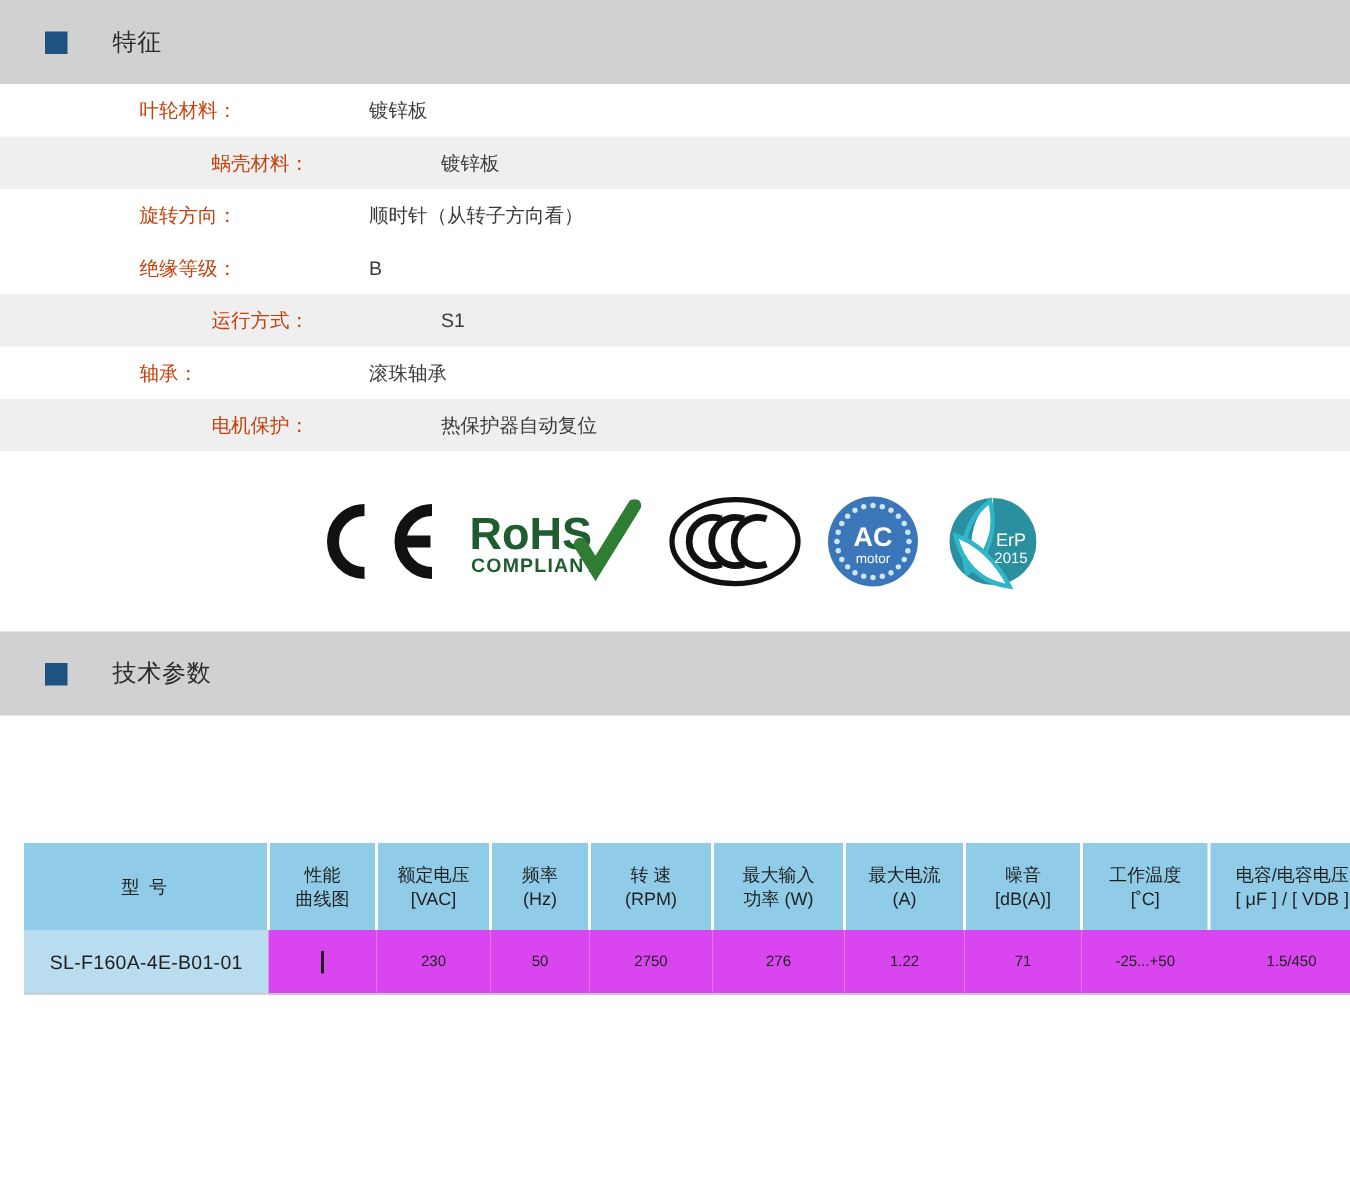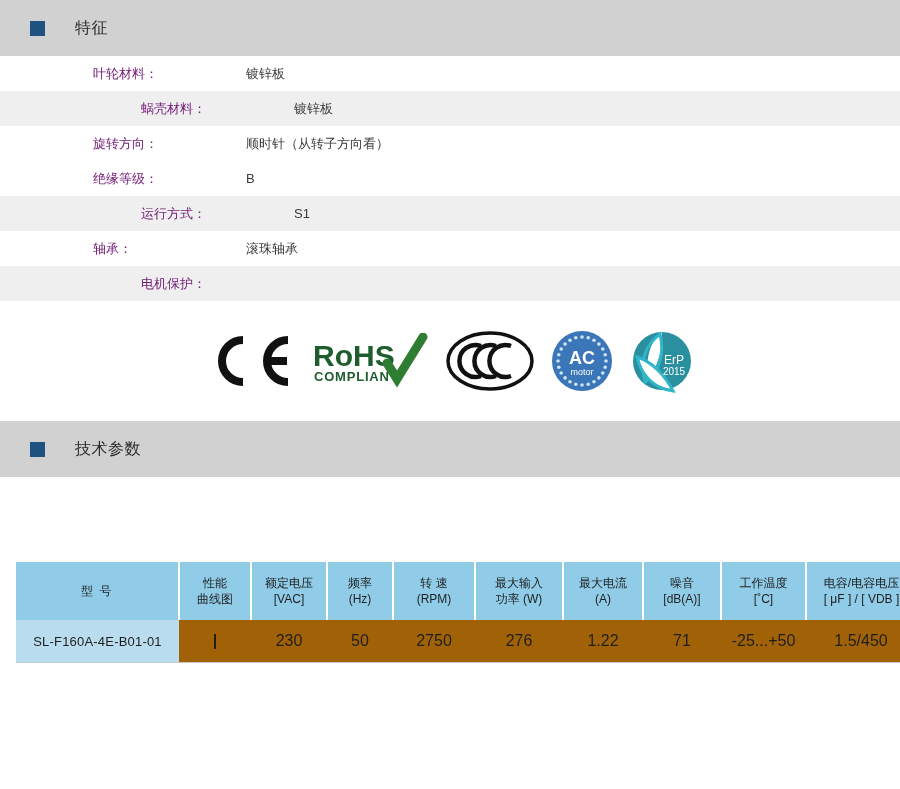--- a/index.html
+++ b/index.html
@@ -50,21 +50,21 @@
     height: 35px;
     box-sizing: border-box;
   }
   .spec-row.odd  { background: #ffffff; }
   .spec-row.even { background: #efefef; padding-left: 48px; }
   .spec-label {
     width: 151px;
     padding-left: 93px;
     box-sizing: border-box;
     font-size: 13px;
-    color: #701a75;
+    color: #c2410c;
     white-space: nowrap;
   }
   .spec-value {
     padding-left: 95px;
     font-size: 13px;
     color: #3a3a3a;
     white-space: nowrap;
   }
 
   
@@ -116,24 +116,24 @@
     border-right: 2px solid #ffffff;
     vertical-align: middle;
     padding: 0 2px;
   }
   .tech-table th:last-child { border-right: none; }
   .tech-table th .hdr-l1 { display: block; }
   .tech-table th .hdr-l2 { display: block; }
 
   .tech-table td {
     height: 40px;
-    font-size: 16px;
+    font-size: 10px;
     text-align: center;
     color: #1f1f1f;
-    background: #a16207;
+    background: #d946ef;
     border-bottom: 1px solid #c9c9c9;
     vertical-align: middle;
   }
   .tech-table td.model-cell {
     background: #b9dcee;
     border-bottom: 1px solid #c9c9c9;
     font-size: 13px;
     letter-spacing: 0.2px;
   }
   .curve-bar {
@@ -173,20 +173,21 @@
   <div class="spec-row even">
     <div class="spec-label">运行方式：</div>
     <div class="spec-value">S1</div>
   </div>
   <div class="spec-row odd">
     <div class="spec-label">轴承：</div>
     <div class="spec-value">滚珠轴承</div>
   </div>
   <div class="spec-row even">
     <div class="spec-label">电机保护：</div>
+    <div class="spec-value">热保护器自动复位</div>
   </div>
 </div>
 
 <div class="cert-strip">
 
   <div class="cert-item">
     <svg class="ce-mark" viewBox="0 0 86 56">
       <path d="M34 7 A21 21 0 1 0 34 49" fill="none" stroke="#111111" stroke-width="8"></path>
       <path d="M79 7 A21 21 0 1 0 79 49" fill="none" stroke="#111111" stroke-width="8"></path>
       <rect x="58" y="24" width="20" height="8" fill="#111111"></rect>

